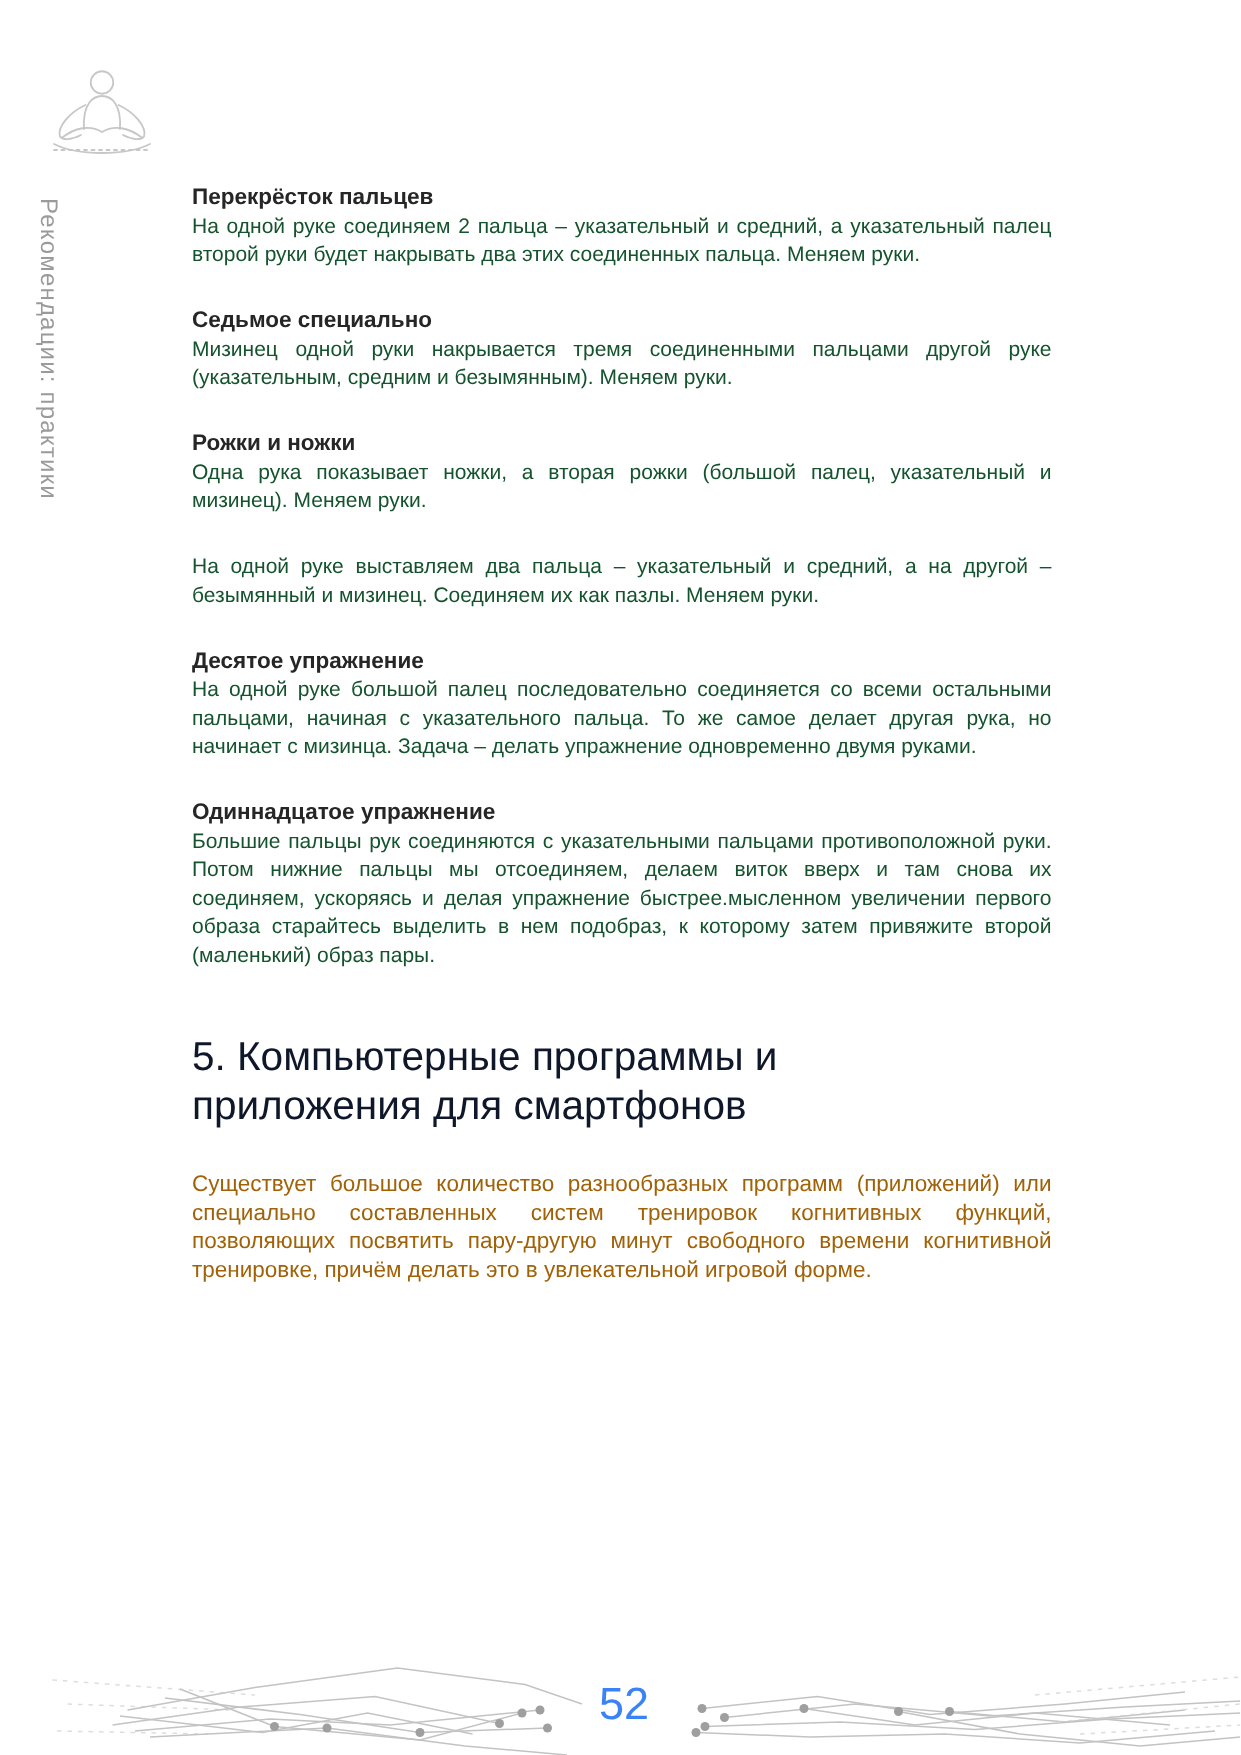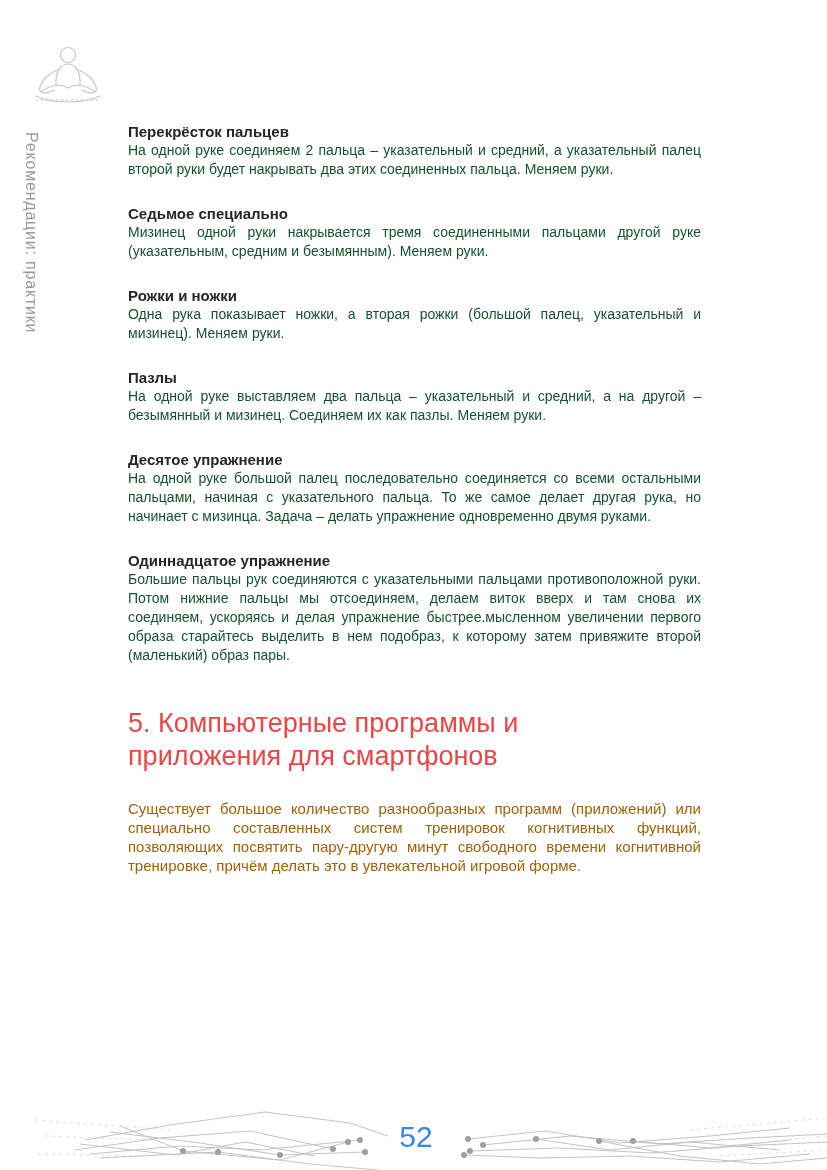--- a/index.html
+++ b/index.html
@@ -54,21 +54,21 @@
     text-align: justify;
     color: #14532d;
   }
   .chapter-heading {
     margin-top: 42px;
     margin-bottom: 26px;
     max-width: 470px;
     font-size: 27px;
     line-height: 33px;
     font-weight: normal;
-    color: #ef4444;
+    color: #0f172a;
   }
   .chapter-paragraph {
     font-size: 15px;
     line-height: 19px;
     text-align: justify;
     margin-bottom: 20px;
     color: #a16207;
   }
 
   
@@ -117,21 +117,20 @@
       <div class="section-heading">Седьмое специально</div>
       <div class="section-body">Мизинец одной руки накрывается тремя соединенными пальцами другой руке (указательным, средним и безымянным). Меняем руки.</div>
     </div>
 
     <div class="section">
       <div class="section-heading">Рожки и ножки</div>
       <div class="section-body">Одна рука показывает ножки, а вторая рожки (большой палец, указательный и мизинец). Меняем руки.</div>
     </div>
 
     <div class="section">
-      <div class="section-heading">Пазлы</div>
       <div class="section-body">На одной руке выставляем два пальца – указательный и средний, а на другой – безымянный и мизинец. Соединяем их как пазлы. Меняем руки.</div>
     </div>
 
     <div class="section">
       <div class="section-heading">Десятое упражнение</div>
       <div class="section-body">На одной руке большой палец последовательно соединяется со всеми остальными пальцами, начиная с указательного пальца. То же самое делает другая рука, но начинает с мизинца. Задача – делать упражнение одновременно двумя руками.</div>
     </div>
 
     <div class="section">
       <div class="section-heading">Одиннадцатое упражнение</div>

